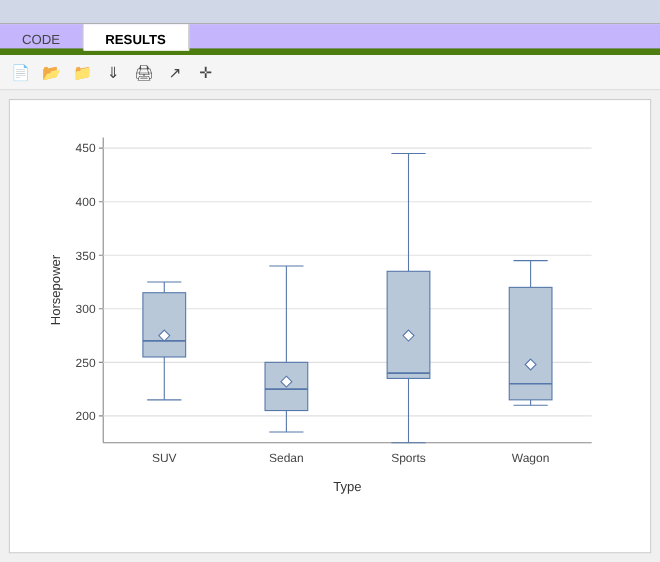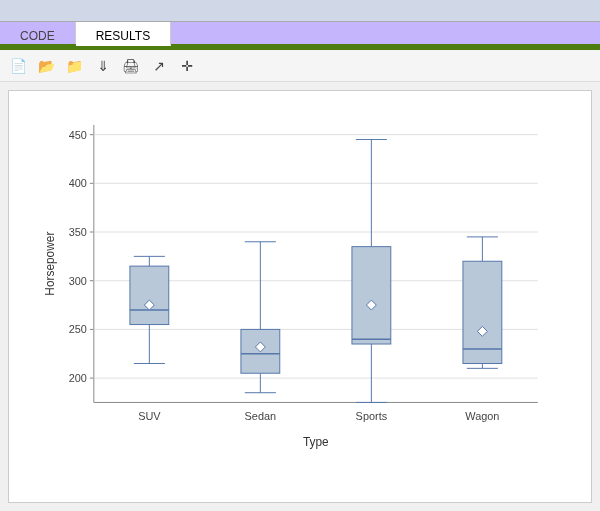--- a/index.html
+++ b/index.html
@@ -34,21 +34,21 @@
       font-size: 12px;
       cursor: pointer;
       color: #444;
       border-right: 1px solid #ccc;
     }
     .tab.active {
       background: white;
       border-bottom: 2px solid white;
       margin-bottom: -2px;
       color: #000;
-      font-weight: normal;
+      font-weight: bold;
     }
 
     .toolbar {
       background: #f5f5f5;
       height: 32px;
       display: flex;
       align-items: center;
       padding: 0 8px;
       gap: 6px;
       border-bottom: 1px solid #ddd;

